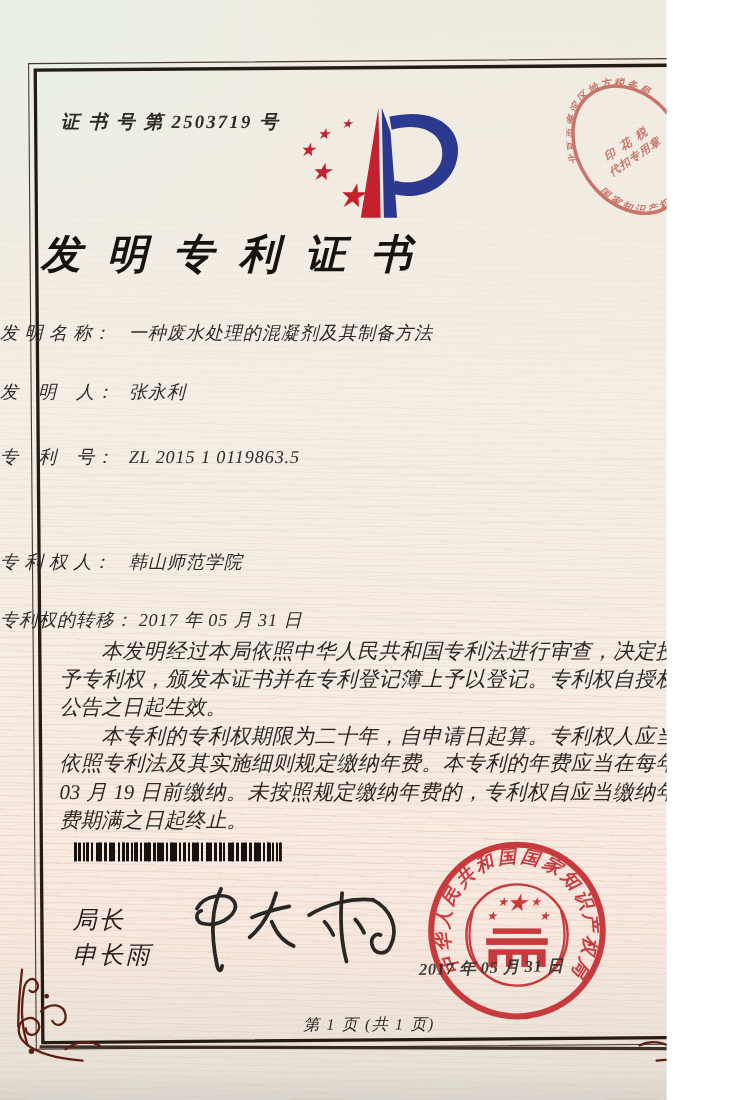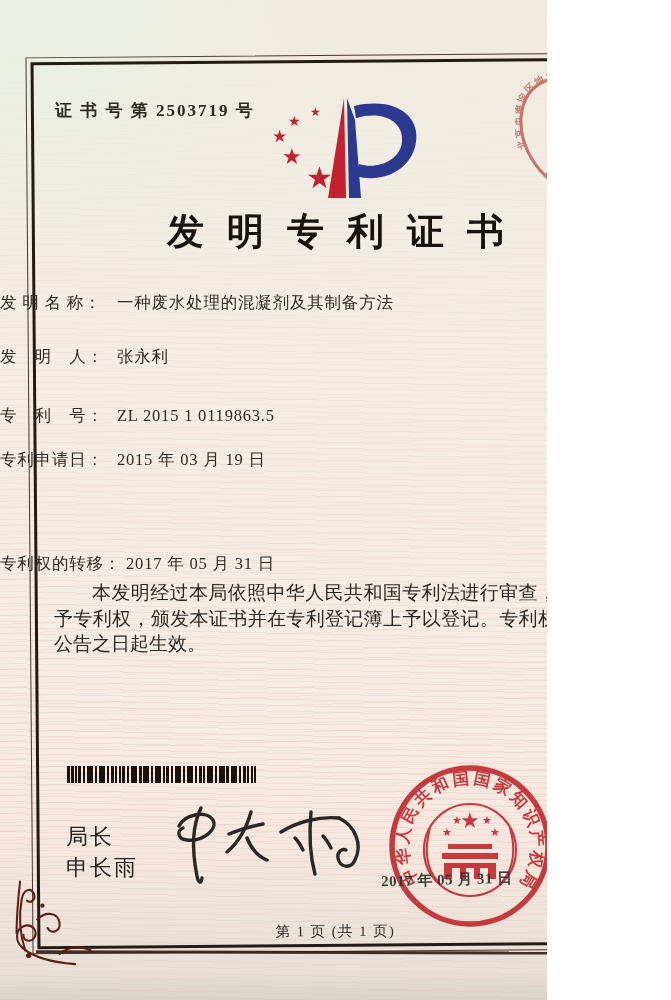--- a/index.html
+++ b/index.html
@@ -1,37 +1,38 @@
 <!DOCTYPE html>
 <html><head>
 <meta charset="utf-8">
 <style>
   html,body{margin:0;padding:0;}
   body{font-family:"Liberation Serif","DejaVu Serif",serif;}
   .page{
-    position:relative;width:547px;height:1000px;overflow:hidden;
+    position:relative;width:606px;height:1000px;overflow:hidden;
     background:
       radial-gradient(circle at 8% 2%, rgba(233,241,229,.95) 0%, rgba(233,241,229,0) 22%),
       linear-gradient(180deg,#f0ebe1 0%,#f4eee5 38%,#f6ede4 62%,#f7e8df 85%,#e7e1d7 97%,#d9d5cc 100%);
+    font-style: italic;
   }
   .guilloche{
     position:absolute;left:0;top:0;width:671px;height:1000px;pointer-events:none;
     background:
       repeating-linear-gradient(1.2deg, rgba(219,148,126,.17) 0 1px, rgba(219,148,126,0) 1px 6px),
       repeating-linear-gradient(-1.8deg, rgba(219,148,126,.10) 0 1px, rgba(219,148,126,0) 1px 9px);
     -webkit-mask-image:linear-gradient(180deg,transparent 0%,rgba(0,0,0,.30) 30%,rgba(0,0,0,.8) 62%,#000 80%,rgba(0,0,0,.5) 97%);
     mask-image:linear-gradient(180deg,transparent 0%,rgba(0,0,0,.30) 30%,rgba(0,0,0,.8) 62%,#000 80%,rgba(0,0,0,.5) 97%);
   }
   .frame{position:absolute;left:29px;top:55px;width:603px;height:897px;transform:rotate(-.45deg);}
   .frame .outer{position:absolute;inset:0;border:1.5px solid #473930;}
   .frame .inner{position:absolute;inset:5px;border:3px solid #241b15;}
   .certno{position:absolute;left:55px;top:99px;font-size:17px;font-weight:bold;color:#2e2a26;letter-spacing:2px;}
   .logo{position:absolute;left:258px;top:90px;}
-  .title{position:absolute;left:0;top:207px;width:671px;text-align:center;
-         font-size:37px;font-weight:bold;color:#17130f;letter-spacing:23px;padding-left:23px;box-sizing:border-box;}
+  .title{position:absolute;left:0;top:207px;width:671px;
+         font-size:37px;font-weight:bold;color:#17130f;letter-spacing:23px;padding-left:37px;box-sizing:border-box;}
   .field{position:absolute;left:0;font-size:16.5px;color:#2e2a26;white-space:nowrap;letter-spacing:.8px;}
   .field .lab{display:inline-block;min-width:112px;}
   .f0{top:292px}.f1{top:346px}.f2{top:405px}.f3{top:449px}.f4{top:500px}.f5{top:553px}
   .bodytext{position:absolute;left:54px;top:580px;width:561px;font-size:19px;line-height:25.6px;
             color:#2b2723;text-align:justify;}
   .bodytext p{margin:0;text-indent:2em;}
   .barcode{position:absolute;left:67px;top:766px;width:189px;height:17px;
     background:
       repeating-linear-gradient(90deg,#17120e 0 2px,transparent 2px 4px),
       repeating-linear-gradient(90deg,#17120e 0 3px,transparent 3px 11px),
@@ -83,31 +84,32 @@
     <span>张永利</span>
   </div>
   <div class="field f0">
     <span class="lab">发 明 名 称：</span>
     <span>一种废水处理的混凝剂及其制备方法</span>
   </div>
   <div class="field f2">
     <span class="lab">专　利　号：</span>
     <span>ZL 2015 1 0119863.5</span>
   </div>
-  <div class="field f3">
-    <span class="lab">专利申请日：</span>
-    <span>2015 年 03 月 19 日</span>
+  <div class="field f4">
+    <span class="lab">专 利 权 人：</span>
+    <span>韩山师范学院</span>
   </div>
   <div class="field f5">
     <span class="lab">专利权的转移：</span>
     <span>2017 年 05 月 31 日</span>
   </div>
 
   <div class="bodytext">
     <p>本发明经过本局依照中华人民共和国专利法进行审查，决定授予专利权，颁发本证书并在专利登记簿上予以登记。专利权自授权公告之日起生效。</p>
+    <p>本专利的专利权期限为二十年，自申请日起算。专利权人应当依照专利法及其实施细则规定缴纳年费。本专利的年费应当在每年 03 月 19 日前缴纳。未按照规定缴纳年费的，专利权自应当缴纳年费期满之日起终止。</p>
   </div>
 
   <div class="barcode"></div>
 
   <div class="director">
     <div>局长</div>
     <div>申长雨</div>
   </div>
 
   <svg class="signature" width="212" height="96" viewBox="0 0 212 96">

